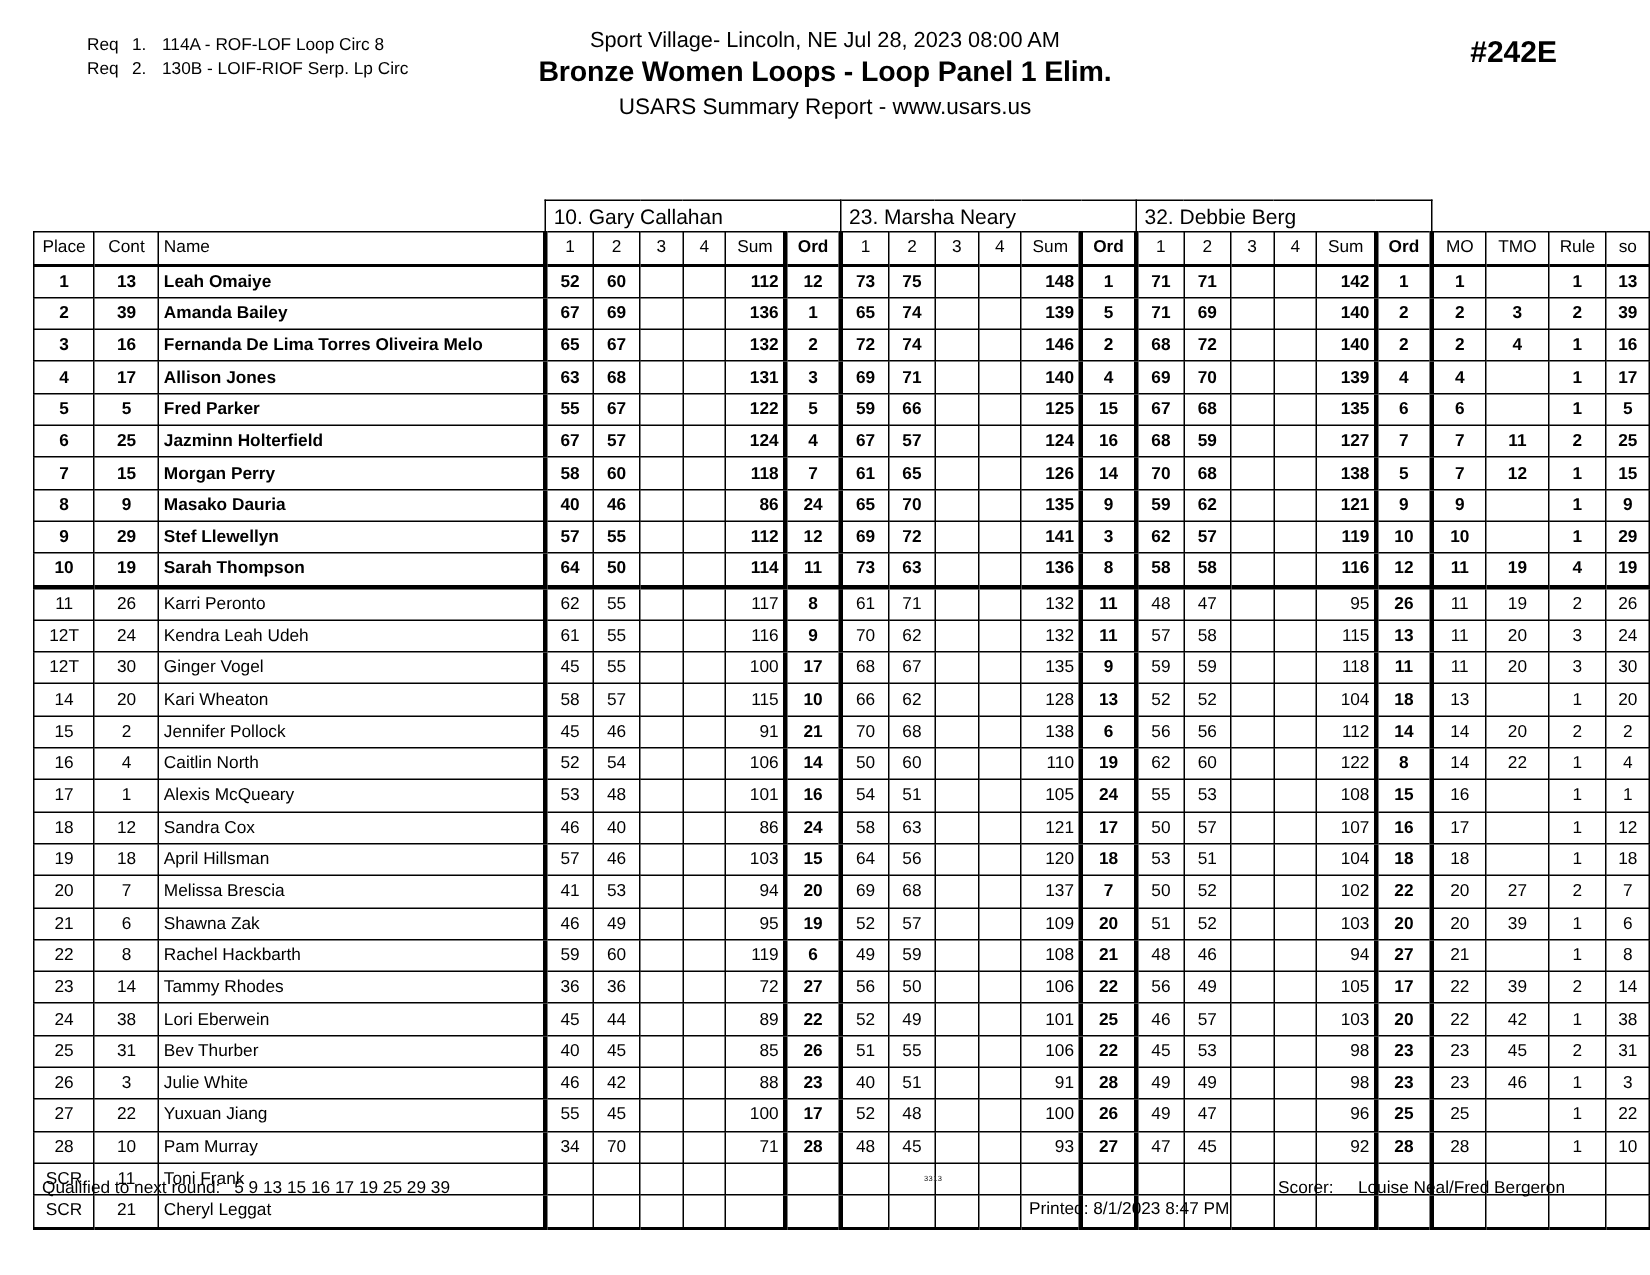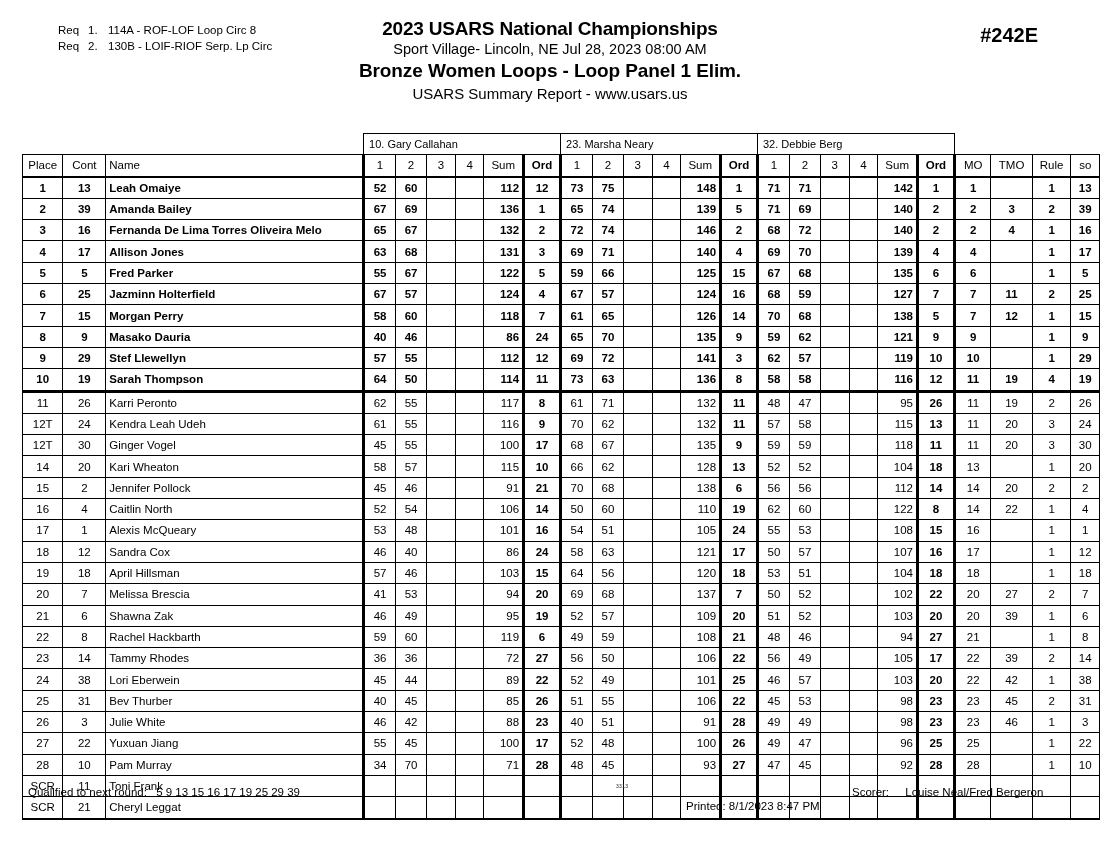--- a/index.html
+++ b/index.html
@@ -35,21 +35,21 @@
     padding:0 3px;
     overflow:hidden;
     white-space:nowrap;
     vertical-align:middle;
   }
   
   .jrow td{border:none;height:19px;padding:0;}
   .jbanner{
     border:1px solid #000 !important;
     border-bottom:none !important;
-    font-size:11px;
+    font-size:14px;
     padding-left:5px !important;
     text-align:left;
   }
   .jblank{border:none !important;}
 
   .hdr td{text-align:center;font-size:11.5px;}
   .hdr td.lft{text-align:left;}
 
   .c-place{width:36px;text-align:center;}
   .c-cont{width:42px;text-align:center;}
@@ -92,21 +92,20 @@
       <span class="req-txt">114A - ROF-LOF Loop Circ 8</span>
     </div>
     <div class="req-line">
       <span class="req-lbl">Req</span>
       <span class="req-num">2.</span>
       <span class="req-txt">130B - LOIF-RIOF Serp. Lp Circ</span>
     </div>
   </div>
 
   <div class="titles">
-    <div class="t1">2023 USARS National Championships</div>
     <div class="t2">Sport Village- Lincoln, NE  Jul 28, 2023  08:00 AM</div>
     <div class="t3">Bronze Women Loops - Loop Panel 1 Elim.</div>
     <div class="t4">USARS Summary Report - www.usars.us</div>
   </div>
 
   <div class="eventno">#242E</div>
 
   <div class="tablewrap">
     <table class="rs">
       <colgroup>

